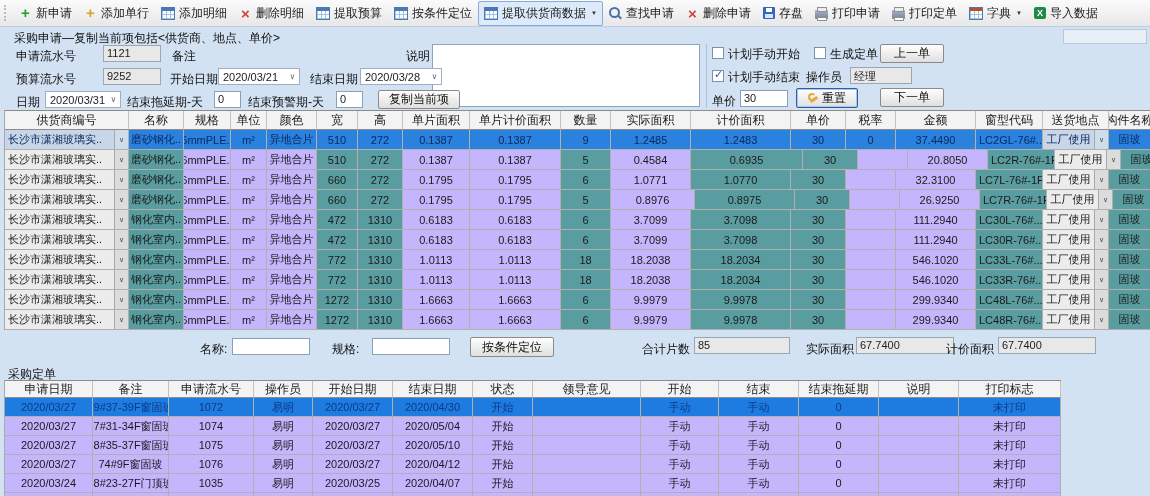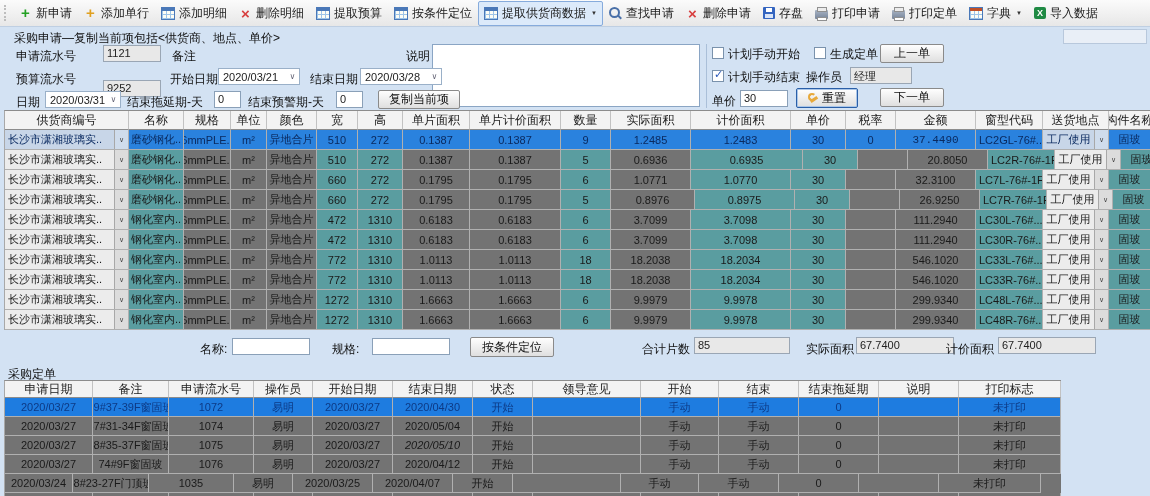--- a/index.html
+++ b/index.html
@@ -59,21 +59,21 @@
 
   
   .menu{position:absolute;left:420px;top:27px;width:170px;background:#f6f6f6;border:1px solid #8896a8;box-shadow:2px 2px 3px rgba(0,0,0,.25);z-index:50;padding:1px;box-sizing:border-box;}
   .mi{height:22px;display:flex;align-items:center;padding-left:14px;font-size:12px;color:#111;gap:8px;white-space:nowrap;box-sizing:border-box;}
   .mi.hl{border:1px solid #5688c8;background:#fff;}
   .red-arrow{display:inline-flex;align-items:center;}
   .red-arrow .ah{width:0;height:0;border:6px solid transparent;border-right:10px solid #D93025;}
   .red-arrow .at{width:14px;height:5px;background:#D93025;margin-left:-1px;}
 
   
-  .grid{position:absolute;left:4px;background:#737373;border-top:1px solid #8c8c8c;border-left:1px solid #a8a8a8;}
+  .grid{position:absolute;left:4px;background:#c4b5fd;border-top:1px solid #8c8c8c;border-left:1px solid #a8a8a8;}
   .trow{display:flex;}
   .tc{box-sizing:border-box;height:20px;flex:0 0 auto;border-right:1px solid #b0b0b0;border-bottom:1px solid #b0b0b0;
     display:flex;align-items:center;justify-content:center;font-size:11px;color:#1a1a1a;overflow:hidden;white-space:nowrap;}
   .th{height:19px;background:#f3f3f3;font-size:12px;border-right:1px solid #c2c2c2;border-bottom:1px solid #8c8c8c;}
   .teal{background:#5A9DA0;}
   .left{justify-content:flex-start;padding-left:3px;}
   .comboc{background:#ECECEC;padding:0;}
   .cv{flex:1;padding-left:3px;text-align:left;overflow:hidden;white-space:nowrap;}
   .cv.c{text-align:center;padding-left:0;}
   .ca{width:13px;align-self:stretch;background:#DCDCDC;border-left:1px solid #a8a8a8;display:flex;align-items:center;justify-content:center;font-size:7px;color:#444;}
@@ -157,21 +157,21 @@
 
   <span class="lbl" style="left:14px;top:30px;">采购申请—复制当前项包括&lt;供货商、地点、单价&gt;</span>
 
   <span class="lbl" style="left:16px;top:48px;">申请流水号</span>
   <div class="box box-gray" style="left:103px;top:45px;width:58px;">1121</div>
   <span class="lbl" style="left:172px;top:48px;">备注</span>
   <span class="lbl" style="left:406px;top:48px;">说明</span>
   <div class="descarea"></div>
 
   <span class="lbl" style="left:16px;top:71px;">预算流水号</span>
-  <div class="box box-gray" style="left:103px;top:68px;width:58px;margin-top:12px;">9252</div>
+  <div class="box box-gray" style="left:103px;top:68px;width:58px;">9252</div>
   <span class="lbl" style="left:170px;top:71px;">开始日期</span>
   <div class="combo" style="left:218px;top:68px;width:82px;">
     <span>2020/03/21</span>
       <span class="arr">∨</span>
   </div>
   <span class="lbl" style="left:310px;top:71px;">结束日期</span>
   <div class="combo" style="left:360px;top:68px;width:82px;">
     <span>2020/03/28</span>
       <span class="arr">∨</span>
   </div>
@@ -241,21 +241,21 @@
         <div class="tc" style="width: 50px;">异地合片</div>
         <div class="tc teal" style="width: 41px;">510</div>
         <div class="tc teal" style="width: 45px;">272</div>
         <div class="tc" style="width: 67px;">0.1387</div>
         <div class="tc" style="width: 91px;">0.1387</div>
         <div class="tc teal" style="width: 50px;">9</div>
         <div class="tc" style="width: 80px;">1.2485</div>
         <div class="tc teal" style="width: 100px;">1.2483</div>
         <div class="tc teal" style="width: 55px;">30</div>
         <div class="tc" style="width: 50px;">0</div>
-        <div class="tc" style="width: 80px; font-family: Liberation Mono, monospace;">37.4490</div>
+        <div class="tc" style="width: 80px;">37.4490</div>
         <div class="tc teal left" style="width: 67px;">LC2GL-76#...</div>
         <div class="tc comboc" style="width: 66px;">
           <span class="cv c">工厂使用</span>
           <span class="ca">∨</span>
         </div>
         <div class="tc teal" style="width: 42px;">固玻</div>
       </div>
       <div class="trow">
         <div class="tc comboc" style="width: 124px;">
           <span class="cv">长沙市潇湘玻璃实..</span>
@@ -263,21 +263,21 @@
         </div>
         <div class="tc teal" style="width: 55px;">磨砂钢化..</div>
         <div class="tc" style="width: 47px;">6mmPLE..</div>
         <div class="tc" style="width: 36px;">m²</div>
         <div class="tc" style="width: 50px;">异地合片</div>
         <div class="tc teal" style="width: 41px;">510</div>
         <div class="tc teal" style="width: 45px;">272</div>
         <div class="tc" style="width: 67px;">0.1387</div>
         <div class="tc" style="width: 91px;">0.1387</div>
         <div class="tc teal" style="width: 50px;">5</div>
-        <div class="tc" style="width: 80px;">0.6936</div>
+        <div class="tc" style="width: 80px;">0.4584</div>
         <div class="tc teal" style="width: 112px;">0.6935</div>
         <div class="tc teal" style="width: 55px;">30</div>
         <div class="tc" style="width: 50px;"></div>
         <div class="tc" style="width: 80px;">20.8050</div>
         <div class="tc teal left" style="width: 67px;">LC2R-76#-1F</div>
         <div class="tc comboc" style="width: 66px;">
           <span class="cv c">工厂使用</span>
           <span class="ca">∨</span>
         </div>
         <div class="tc teal" style="width: 42px;">固玻</div>
@@ -550,21 +550,21 @@
         <div class="tc" style="width: 80px;">0</div>
         <div class="tc" style="width: 80px;"></div>
         <div class="tc" style="width: 102px;">未打印</div>
       </div>
       <div class="trow">
         <div class="tc" style="width: 88px;">2020/03/27</div>
         <div class="tc" style="width: 76px;">88#35-37F窗固玻</div>
         <div class="tc" style="width: 85px;">1075</div>
         <div class="tc" style="width: 59px;">易明</div>
         <div class="tc" style="width: 80px;">2020/03/27</div>
-        <div class="tc" style="width: 80px; font-style: italic;">2020/05/10</div>
+        <div class="tc" style="width: 80px;">2020/05/10</div>
         <div class="tc" style="width: 60px;">开始</div>
         <div class="tc" style="width: 108px;"></div>
         <div class="tc" style="width: 78px;">手动</div>
         <div class="tc" style="width: 80px;">手动</div>
         <div class="tc" style="width: 80px;">0</div>
         <div class="tc" style="width: 80px;"></div>
         <div class="tc" style="width: 102px;">未打印</div>
       </div>
       <div class="trow">
         <div class="tc" style="width: 88px;">2020/03/27</div>
@@ -575,21 +575,21 @@
         <div class="tc" style="width: 80px;">2020/04/12</div>
         <div class="tc" style="width: 60px;">开始</div>
         <div class="tc" style="width: 108px;"></div>
         <div class="tc" style="width: 78px;">手动</div>
         <div class="tc" style="width: 80px;">手动</div>
         <div class="tc" style="width: 80px;">0</div>
         <div class="tc" style="width: 80px;"></div>
         <div class="tc" style="width: 102px;">未打印</div>
       </div>
       <div class="trow">
-        <div class="tc" style="width: 68px;">2020/03/24</div>
+        <div class="tc" style="width: 88px;">2020/03/24</div>
         <div class="tc" style="width: 76px;">88#23-27F门顶玻</div>
         <div class="tc" style="width: 85px;">1035</div>
         <div class="tc" style="width: 59px;">易明</div>
         <div class="tc" style="width: 80px;">2020/03/25</div>
         <div class="tc" style="width: 80px;">2020/04/07</div>
         <div class="tc" style="width: 60px;">开始</div>
         <div class="tc" style="width: 108px;"></div>
         <div class="tc" style="width: 78px;">手动</div>
         <div class="tc" style="width: 80px;">手动</div>
         <div class="tc" style="width: 80px;">0</div>

